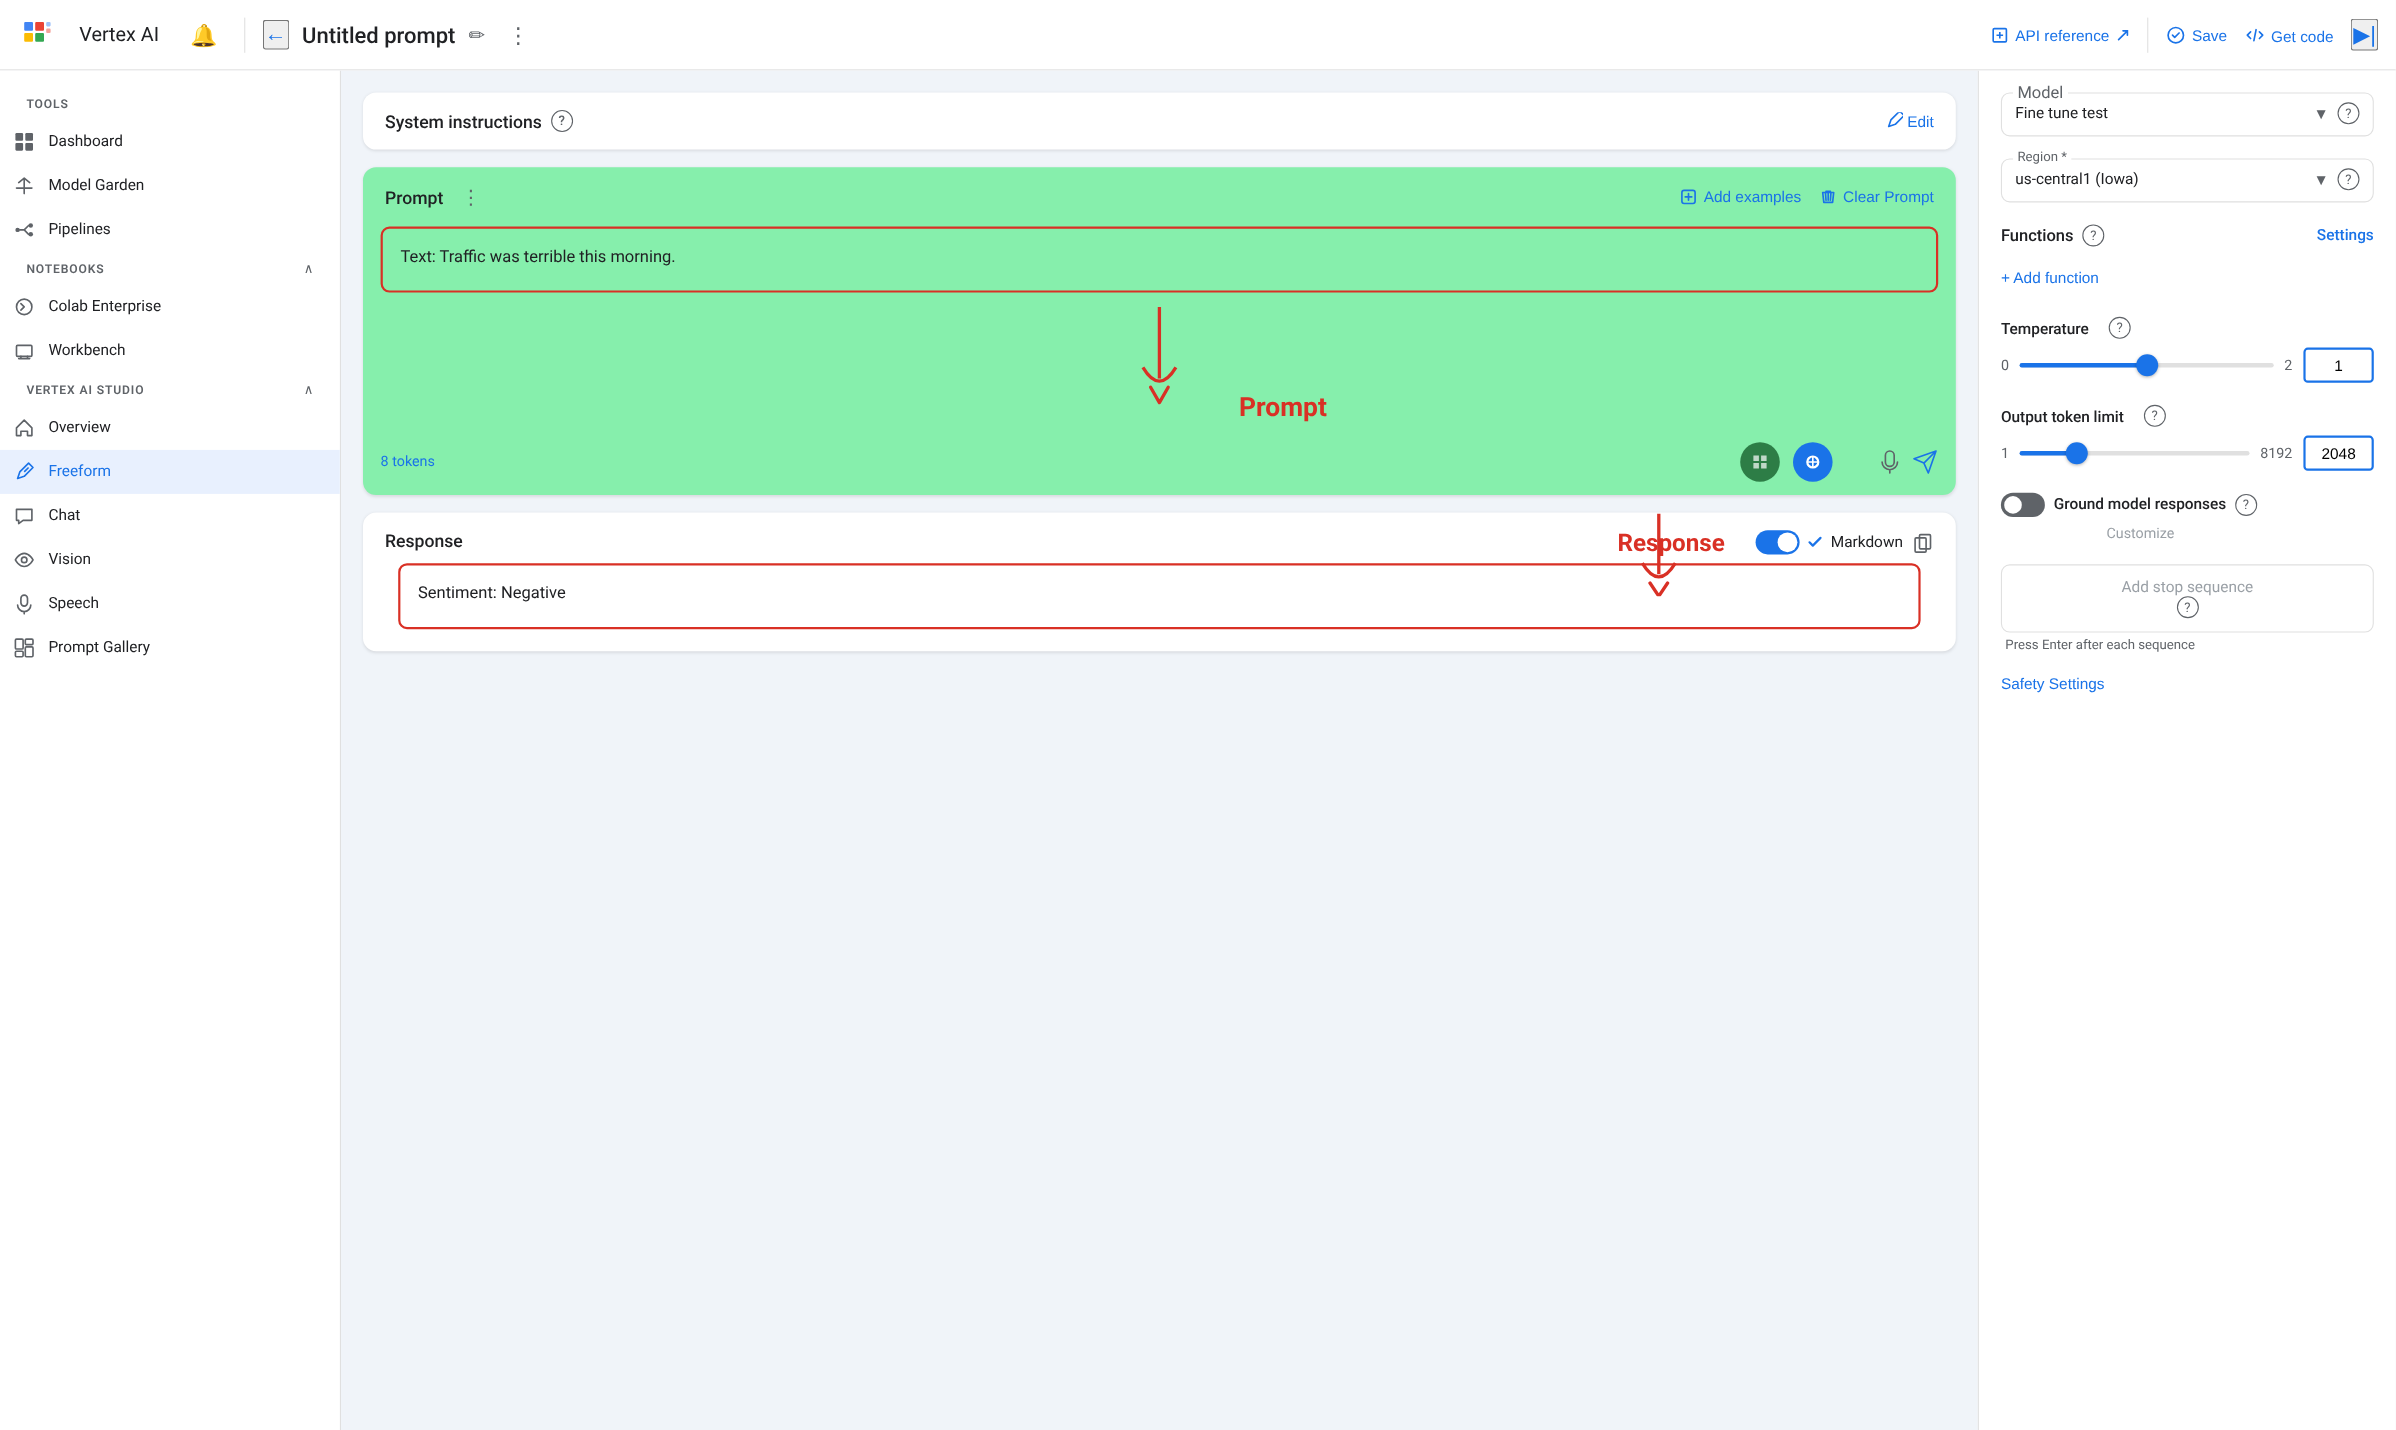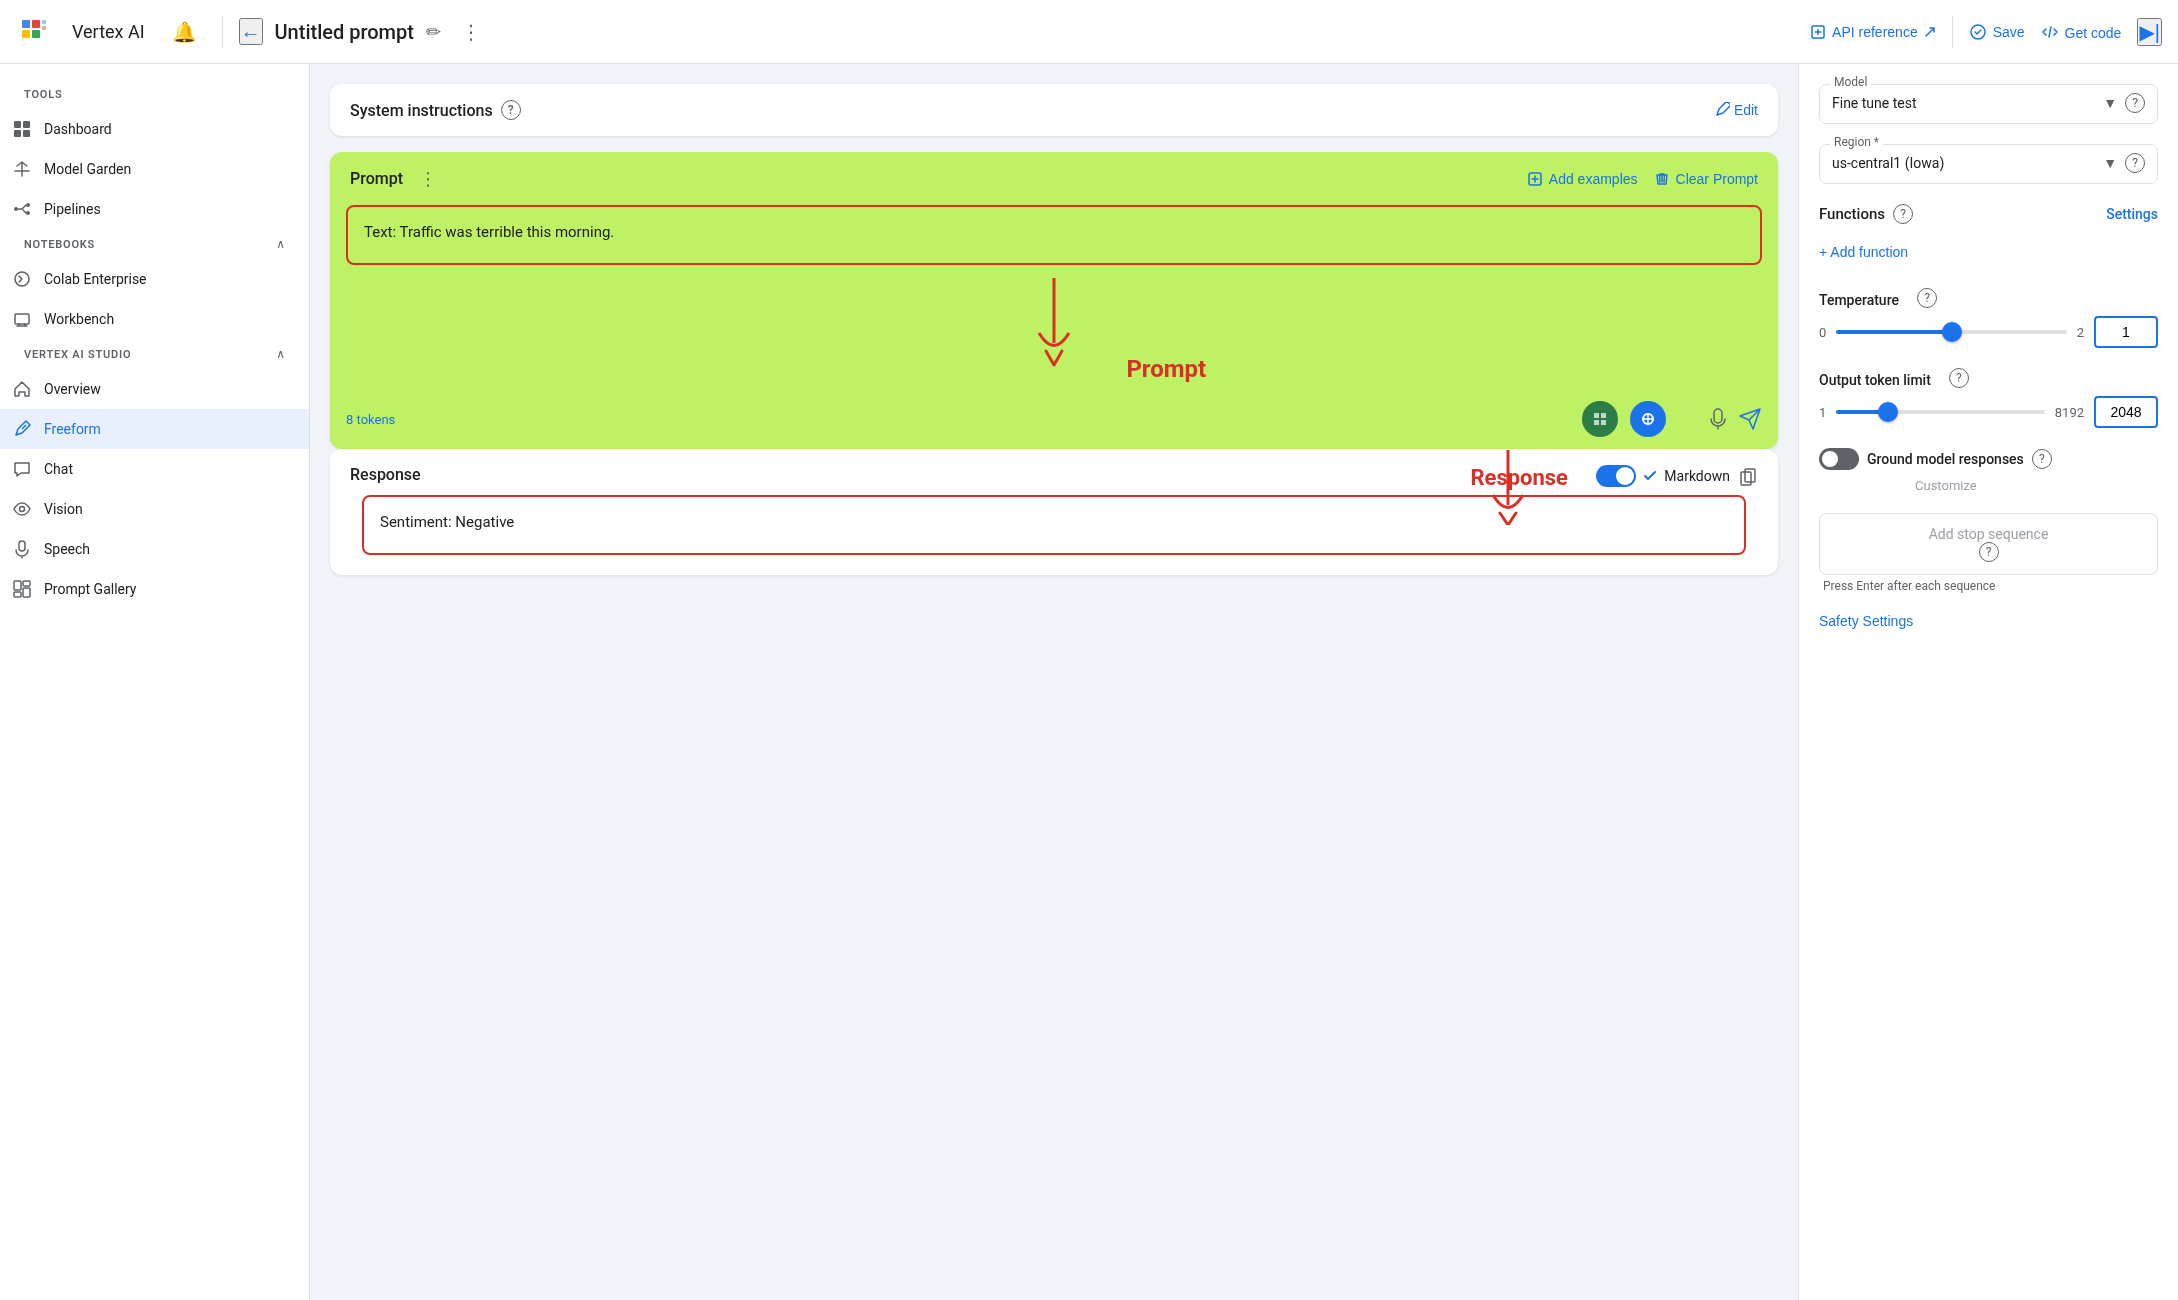--- a/index.html
+++ b/index.html
@@ -41,21 +41,21 @@
     .content { flex: 1; padding: 20px; overflow-y: auto; background: #f0f4f9; }
     .right-panel { width: 380px; background: #fff; border-left: 1px solid #e0e0e0; padding: 20px; overflow-y: auto; flex-shrink: 0; }
 
     
     .card { background: #fff; border-radius: 12px; margin-bottom: 16px; overflow: hidden; box-shadow: 0 1px 3px rgba(0,0,0,0.1); }
     .card-header { display: flex; align-items: center; justify-content: space-between; padding: 16px 20px; }
     .card-title { font-size: 16px; font-weight: 500; color: #202124; display: flex; align-items: center; gap: 8px; }
     .edit-btn { display: flex; align-items: center; gap: 4px; color: #1a73e8; font-size: 14px; font-weight: 500; cursor: pointer; border: none; background: none; }
 
     
-    .prompt-card { background: #bef264; border-radius: 12px; box-shadow: 0 1px 3px rgba(0,0,0,0.1); }
+    .prompt-card { background: #86efac; border-radius: 12px; margin-bottom: 16px; box-shadow: 0 1px 3px rgba(0,0,0,0.1); }
     .prompt-header { display: flex; align-items: center; gap: 8px; padding: 16px 20px 8px; }
     .prompt-label { font-size: 16px; font-weight: 500; }
     .prompt-actions { display: flex; align-items: center; gap: 16px; margin-left: auto; }
     .add-examples-btn { display: flex; align-items: center; gap: 6px; color: #1a73e8; font-size: 14px; font-weight: 500; cursor: pointer; border: none; background: none; }
     .clear-prompt-btn { display: flex; align-items: center; gap: 6px; color: #1a73e8; font-size: 14px; font-weight: 500; cursor: pointer; border: none; background: none; }
     .prompt-text-box { margin: 8px 16px; border: 2px solid #d93025; border-radius: 8px; padding: 16px; font-size: 15px; color: #202124; min-height: 60px; }
     .prompt-bottom { display: flex; align-items: center; justify-content: space-between; padding: 8px 16px 12px; }
     .tokens-label { color: #1a73e8; font-size: 13px; }
     .prompt-icons { display: flex; align-items: center; gap: 8px; }
     .bottom-icon { width: 36px; height: 36px; border-radius: 50%; background: #1a73e8; display: flex; align-items: center; justify-content: center; color: #fff; font-size: 18px; cursor: pointer; }
@@ -376,21 +376,21 @@
         </div>
         <div style="height: 20px;"></div>
       </div>
 
     </div>
 
     <div class="right-panel">
 
       <div class="panel-section">
         <div style="border: 1px solid #e0e0e0; border-radius: 8px; position: relative; padding: 8px 12px 10px;">
-          <div style="position:absolute; top:-10px; left:10px; background:#fff; padding:0 4px; font-size:12px; color:#5f6368;">Model</div>
+          <div style="position:absolute; top:-10px; left:10px; background:#fff; padding:0 4px; font-size:15px; color:#5f6368;">Model</div>
           <div style="display:flex; align-items:center; justify-content:space-between;">
             <span style="font-size:14px;">Fine tune test</span>
             <div style="display:flex; align-items:center; gap:8px;">
               <span style="color:#5f6368; cursor:pointer;">▼</span>
               <div class="help-icon">?</div>
             </div>
           </div>
         </div>
       </div>
 

